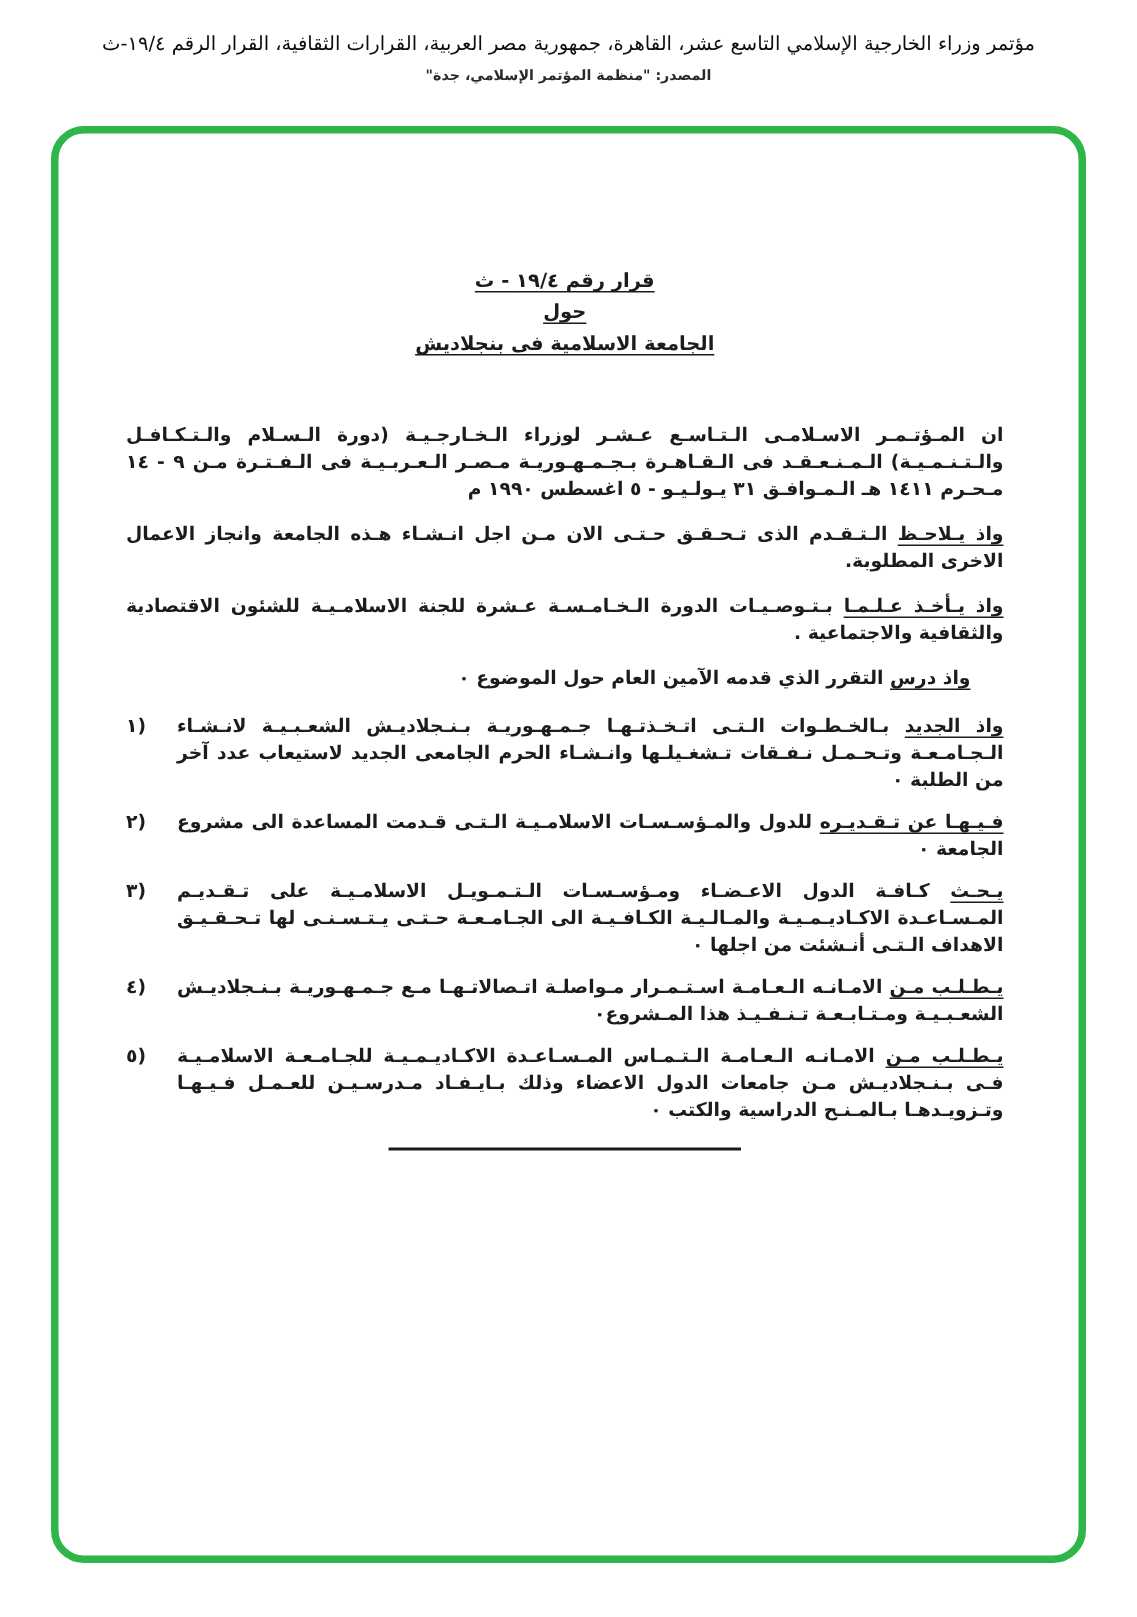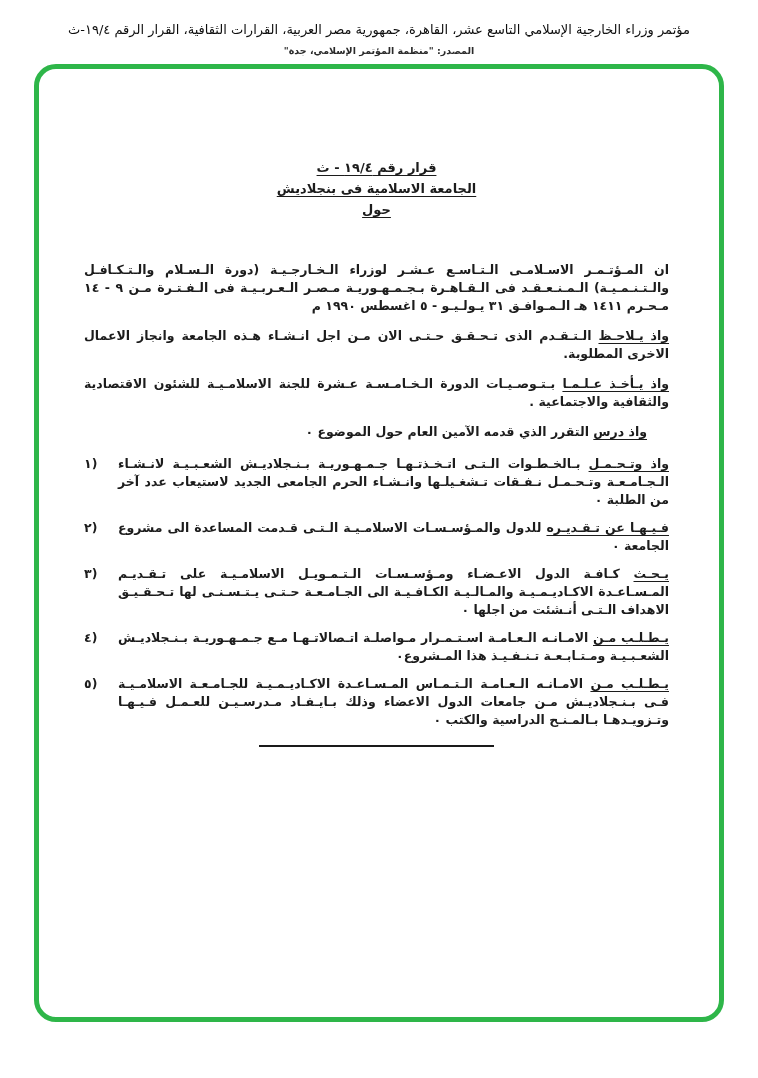--- a/index.html
+++ b/index.html
@@ -25,21 +25,21 @@
   .page-header .h-source {
     font-size: 9.5px;
     font-weight: bold;
     color: #2a2a2a;
     margin-top: 8px;
   }
   .green-frame {
     box-sizing: border-box;
     width: 690px;
     height: 958px;
-    margin: 8px auto 0 auto;
+    margin: 28px auto 0 auto;
     border: 5px solid #2eb649;
     border-radius: 22px;
     background: #ffffff;
   }
   .doc {
     direction: rtl;
     box-sizing: border-box;
     height: 100%;
     padding: 90px 50px 0 45px;
     color: #1c1c1c;
@@ -104,22 +104,22 @@
 <div class="page-header">
   <div class="h-title">مؤتمر وزراء الخارجية الإسلامي التاسع عشر، القاهرة، جمهورية مصر العربية، القرارات الثقافية، القرار الرقم ١٩/٤-ث</div>
   <div class="h-source">المصدر:  "منظمة المؤتمر الإسلامي، جدة"</div>
 </div>
 
 <div class="green-frame">
   <div class="doc">
 
     <div class="title-block">
       <div class="t-line">قرار رقم ١٩/٤ - ث</div>
+      <div class="t-line">حول</div>
       <div class="t-line">الجامعة الاسلامية فى بنجلاديش</div>
-      <div class="t-line">حول</div>
     </div>
 
     <p class="para">
       <span>ان المـؤتـمـر الاسـلامـى الـتـاسـع عـشـر لوزراء الـخـارجـيـة (دورة الـسـلام والـتـكـافـل والـتـنـمـيـة) الـمـنـعـقـد فى الـقـاهـرة بـجـمـهـوريـة مـصـر الـعـربـيـة فى الـفـتـرة مـن ٩ - ١٤ مـحـرم ١٤١١ هـ الـمـوافـق ٣١ يـولـيـو - ٥ اغسطس ١٩٩٠ م</span>
     </p>
 
 
     <p class="para">
       <span class="lead">واذ يـلاحـظ</span>
       <span>الـتـقـدم الذى تـحـقـق حـتـى الان مـن اجل انـشـاء هـذه الجامعة وانجاز الاعمال الاخرى المطلوبة.</span>
@@ -132,21 +132,21 @@
 
     <p class="para short">
       <span class="lead">واذ درس</span>
       <span>التقرر الذي قدمه الآمين العام حول الموضوع ٠</span>
     </p>
 
     <div class="items">
 
       <div class="item">
         <span class="num">١)</span>
-        <span class="itext"><span class="lead">واذ وتـحـمـل</span> <span>بـالخـطـوات الـتـى اتـخـذتـهـا جـمـهـوريـة بـنـجلاديـش الشعـبـيـة لانـشـاء الـجـامـعـة وتـحـمـل نـفـقات تـشغـيلـها وانـشـاء الحرم الجامعى الجديد لاستيعاب عدد آخر من الطلبة ٠</span></span>
+        <span class="itext"><span class="lead">واذ الجديد</span> <span>بـالخـطـوات الـتـى اتـخـذتـهـا جـمـهـوريـة بـنـجلاديـش الشعـبـيـة لانـشـاء الـجـامـعـة وتـحـمـل نـفـقات تـشغـيلـها وانـشـاء الحرم الجامعى الجديد لاستيعاب عدد آخر من الطلبة ٠</span></span>
       </div>
 
       <div class="item">
         <span class="num">٢)</span>
         <span class="itext"><span class="lead">فـيـهـا عن تـقـديـره</span> <span>للدول والمـؤسـسـات الاسلامـيـة الـتـى قـدمت المساعدة الى مشروع الجامعة ٠</span></span>
       </div>
 
       <div class="item">
         <span class="num">٣)</span>
         <span class="itext"><span class="lead">يـحـث</span> <span>كـافـة الدول الاعـضـاء ومـؤسـسـات الـتـمـويـل الاسلامـيـة على تـقـديـم المـسـاعـدة الاكـاديـمـيـة والمـالـيـة الكـافـيـة الى الجـامـعـة حـتـى يـتـسـنـى لها تـحـقـيـق الاهداف الـتـى أنـشئت من اجلها ٠</span></span>

